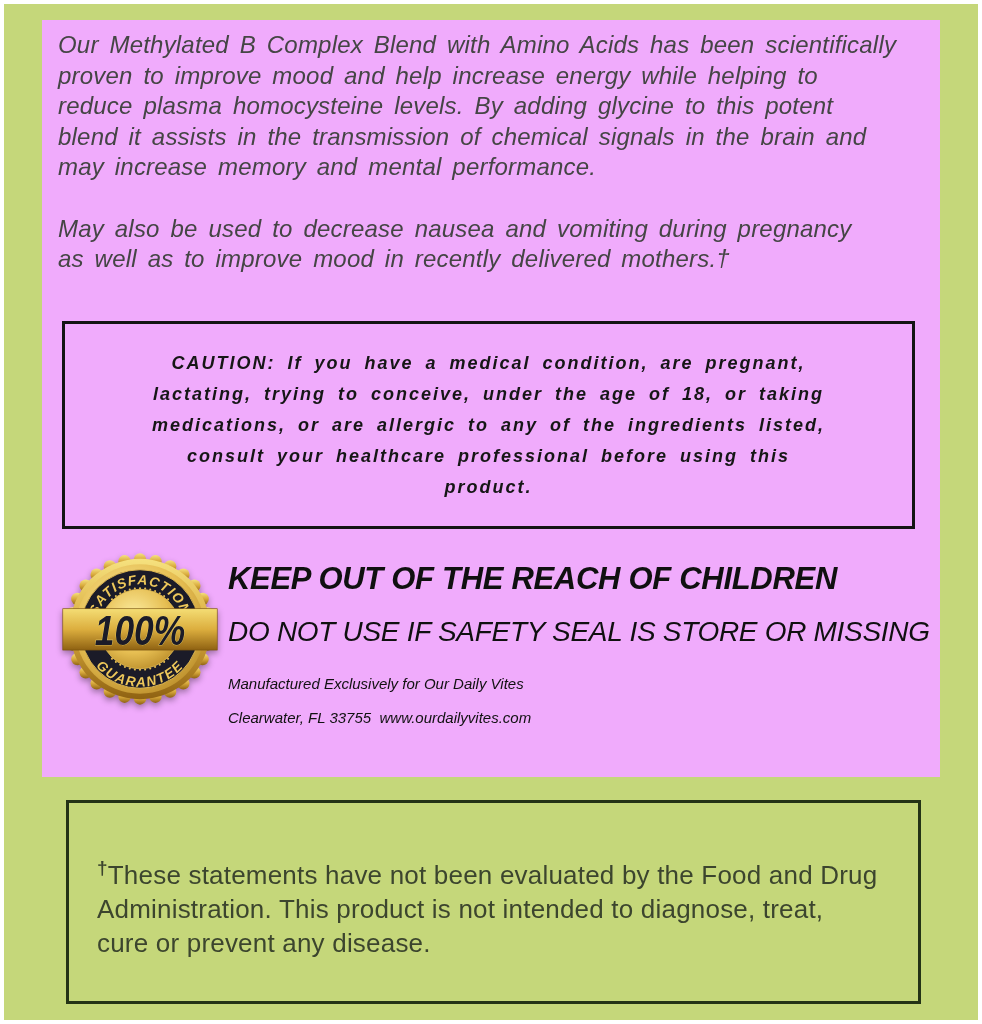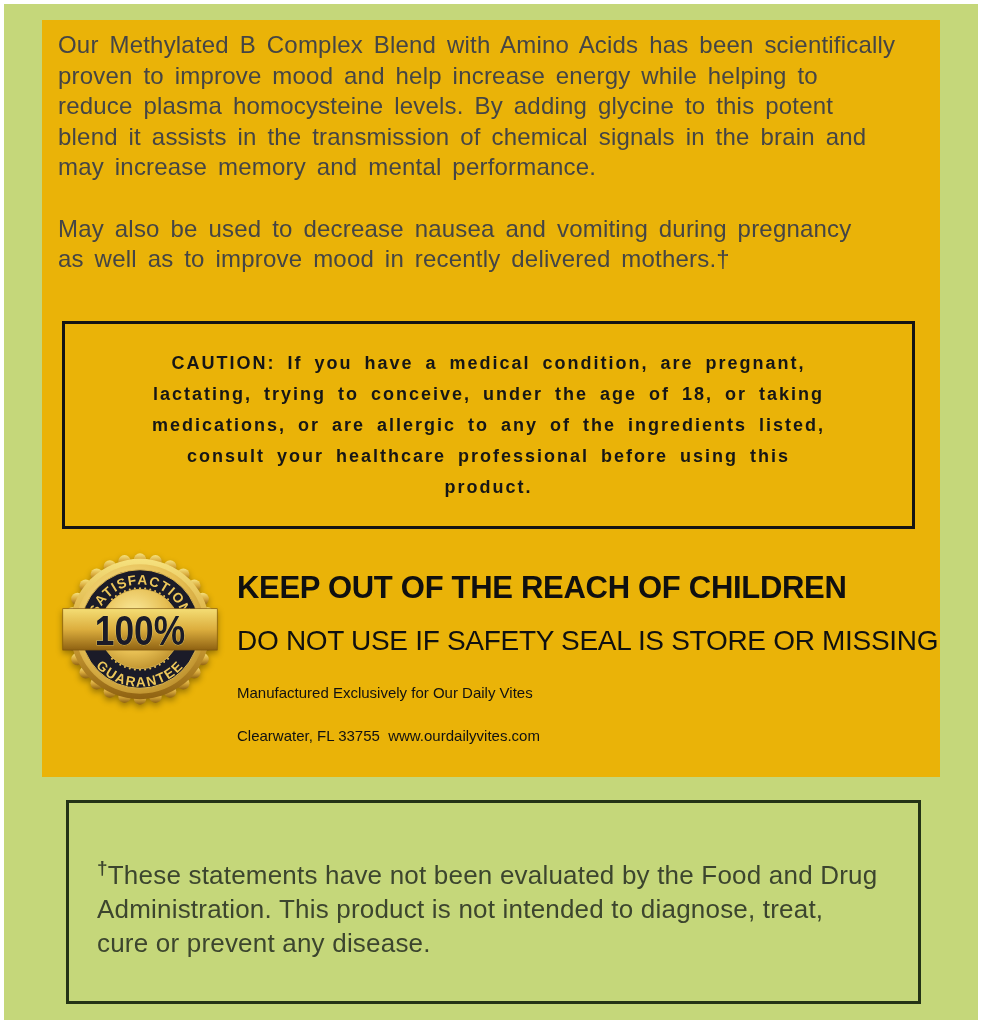--- a/index.html
+++ b/index.html
@@ -1,21 +1,21 @@
 <!DOCTYPE html>
 <html><head>
 <meta charset="utf-8">
 <style>
   html,body { margin:0; padding:0; }
   body {
     width:982px; height:1024px; position:relative; background:#ffffff;
     font-family:"Liberation Sans", sans-serif; overflow:hidden;
   }
   .frame { position:absolute; left:4px; top:4px; width:974px; height:1016px; background:#c5d77a; }
-  .white-panel { position:absolute; left:42px; top:20px; width:898px; height:757px; background:#eab308; }
+  .white-panel { position:absolute; left:42px; top:20px; width:898px; height:757px; background:#f0abfc;font-style:italic; }
 
   
   .desc { position:absolute; left:16px; top:10px; width:868px; }
   .desc p {
     margin:0; font-size:24px; line-height:30.5px; color:#454545;
     white-space:pre-line; word-spacing:4px; letter-spacing:0.2px;
   }
   .desc p.p2 { margin-top:31px; }
 
   
@@ -29,21 +29,21 @@
     font-size:18px; line-height:31px; font-weight:600; color:#161616;
     letter-spacing:2px; word-spacing:5px;
   }
 
   
   .badge { position:absolute; left:20px; top:531px; width:156px; height:156px; }
   .badge svg { display:block; filter:drop-shadow(0 3px 3px rgba(0,0,0,0.35)); }
 
   
   .warnings { position:absolute; left:183px; top:536px; width:700px; }
-  .warnings p { margin:12px; color:#101010; white-space:nowrap; }
+  .warnings p { margin:3px; color:#101010; white-space:nowrap; }
   .w1 { font-size:31px; font-weight:700; line-height:40px; margin-bottom:14px !important; letter-spacing:-0.3px; }
   .w2 { font-size:28px; font-weight:400; line-height:38px; letter-spacing:-0.3px; }
   .w3 { font-size:28px; font-weight:700; line-height:38px; letter-spacing:-0.3px; }
   .mfr { margin-top:17px; }
   .mfr p { font-size:15px; line-height:31px; font-weight:400; color:#111; }
 
   
   .disclaimer-box {
     position:absolute; left:66px; top:800px; width:855px; height:204px;
     border:3px solid #243316; box-sizing:border-box;

